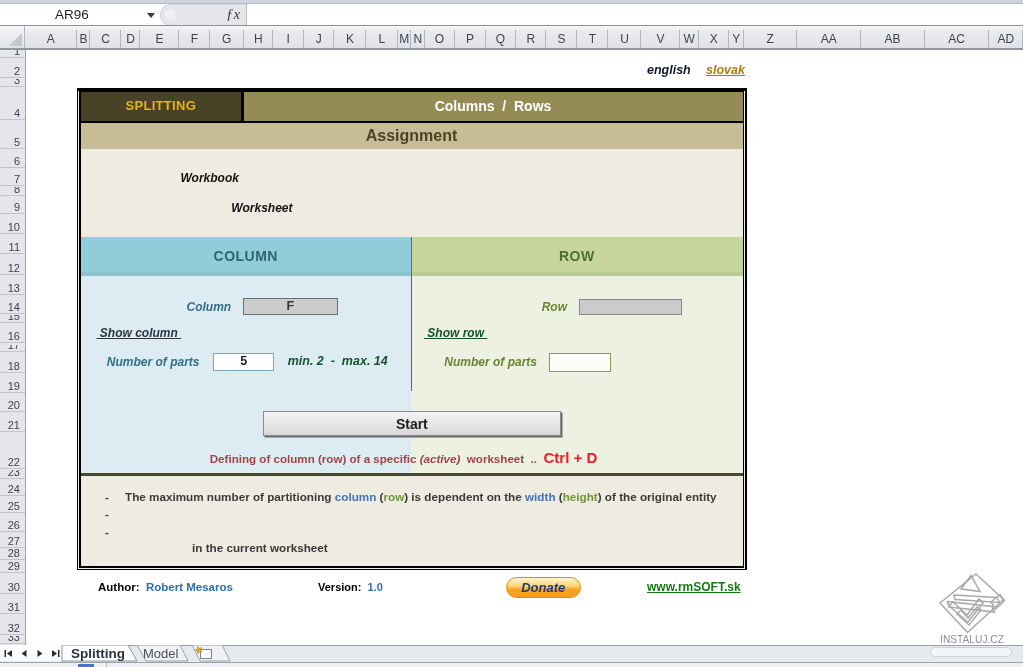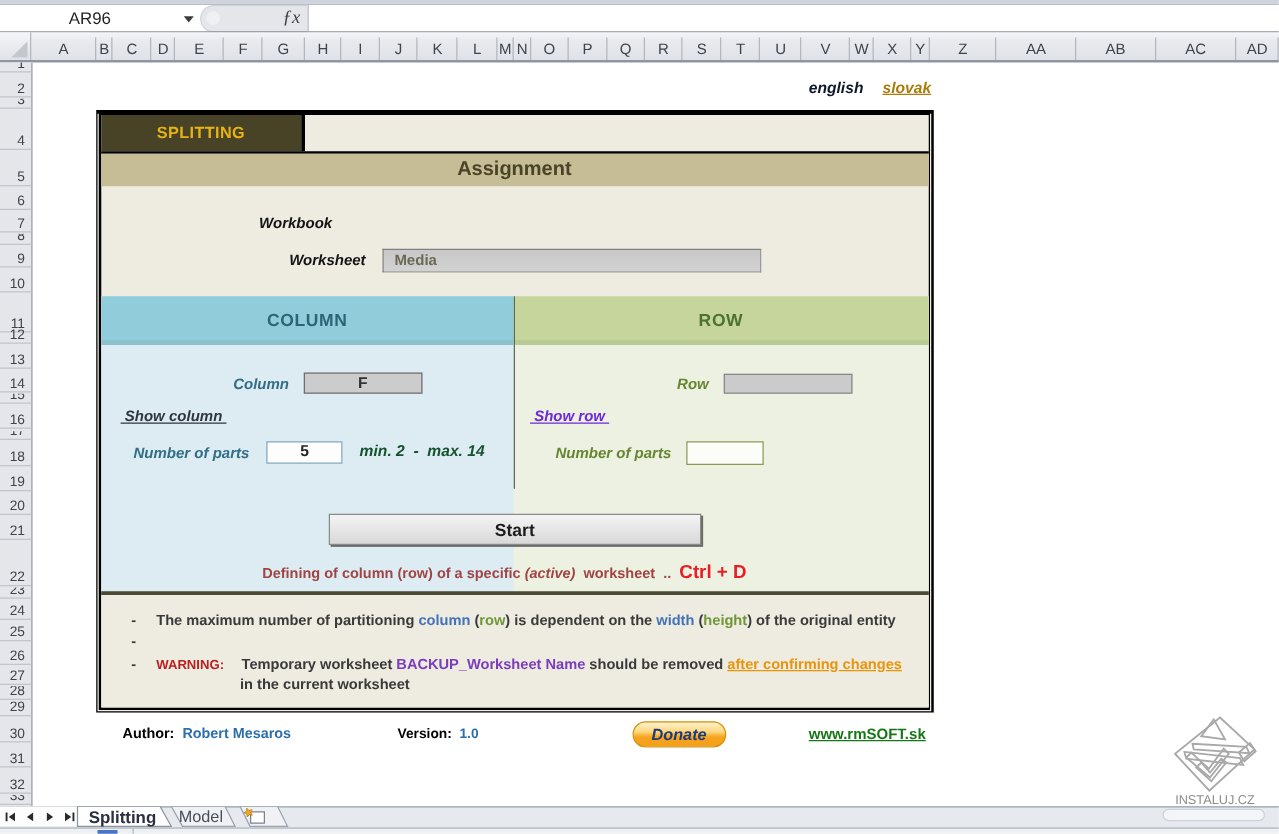--- a/index.html
+++ b/index.html
@@ -31,41 +31,41 @@
 #slovak  { left:706px; top:63px; font-size:12.5px; font-weight:bold; font-style:italic; color:#ab7b0e; text-decoration:underline; }
 
 #form { left:76.5px; top:88px; width:670px; height:482px; border:4px solid #000; background:#eeebe0; }
 .fa { position:absolute; }
 #fhleft { left:0; top:0; width:160.5px; height:28.5px; background:#484227; }
 #fhleft span { display:block; text-align:center; line-height:28.5px; font-size:13px; font-weight:bold; color:#e7b317; letter-spacing:0.3px; }
 #fhdiv { left:160.5px; top:0; width:2.5px; height:28.5px; background:#000; }
 #fhright { left:163px; top:0; width:499px; height:28.5px; background:#958c55; color:#fff; font-weight:bold; font-size:14px; text-align:center; line-height:28.5px; }
 #fblackline { left:0; top:28.5px; width:662px; height:2.5px; background:#000; }
 #assign { left:0; top:31px; width:662px; height:26px; background:#c6bd96; color:#4a4426; font-weight:bold; font-size:16px; text-align:center; line-height:26px; }
-#wblabel { left:100px; top:79px; width:112px; text-align:center; font-weight:bold; font-style:italic; font-size:12px; color:#141414; }
+#wblabel { left:100px; top:79px; width:112px; text-align:left; font-weight:bold; font-style:italic; font-size:12px; color:#141414; }
 #wslabel { left:100px; top:109px; width:112px; text-align:right; font-weight:bold; font-style:italic; font-size:12px; color:#141414; }
 .ginput { background:linear-gradient(#c8c8c8,#d2d2d2); border-top:1.5px solid #808080; border-left:1.5px solid #808080; border-right:1px solid #9a9a9a; border-bottom:1px solid #9a9a9a; font-weight:bold; font-size:12px; color:#6b6854; }
 #wbinput { left:225px; top:76.5px; width:303.5px; height:19.5px; line-height:17px; padding-left:9px; }
 #wsinput { left:225px; top:106.5px; width:303.5px; height:19.5px; line-height:17px; padding-left:9px; }
 
 #panelL { left:0; top:144.5px; width:330.5px; height:237.5px; background:#dcecf2; }
 #panelR { left:330.5px; top:144.5px; width:331.5px; height:237.5px; background:#ecf1e1; }
 #pdiv { left:330.2px; top:144.5px; width:1.5px; height:154.5px; background:#5d6b59; }
 #bandL { left:0; top:0; width:330.5px; height:39.7px; background:#91ccdb; box-shadow:inset 0 -4px 0 rgba(90,110,100,0.10); color:#2d6576; font-weight:bold; font-size:14px; text-align:center; line-height:39.7px; letter-spacing:0.5px; }
 #bandR { left:0; top:0; width:331.5px; height:39.7px; background:#c5d59b; box-shadow:inset 0 -4px 0 rgba(90,110,100,0.10); color:#4c7132; font-weight:bold; font-size:14px; text-align:center; line-height:39.7px; letter-spacing:0.5px; }
 .ilabel { position:absolute; font-weight:bold; font-style:italic; font-size:12px; white-space:nowrap; }
 #collabel { left:42.7px; top:63px; width:108px; text-align:right; color:#326e86; }
 #fbox { left:162.3px; top:61.8px; width:94.8px; height:16.6px; line-height:14px; text-align:center; background:#ccc; border:1.5px solid #6f6f6f; font-weight:bold; font-size:12.5px; color:#333; }
 #showcol { left:16px; top:89px; color:#2e3440; font-weight:bold; font-style:italic; font-size:12px; text-decoration:underline; }
 #noplabelL { left:11px; top:118px; width:108px; text-align:right; color:#326e86; }
 #fivebox { left:132.4px; top:116.6px; width:61.5px; height:18.3px; line-height:15px; text-align:center; background:#fdfdfd; border:1.5px solid #7ba7bd; font-weight:bold; font-size:12.5px; color:#222; }
 #minmax { left:207.2px; top:117.5px; color:#14532d; font-size:12.5px; }
 #rowlabel { left:48px; top:63px; width:108px; text-align:right; color:#68862f; }
 #rowbox { left:168.3px; top:62.1px; width:102.7px; height:16.5px; background:#cbcbcb; border:1px solid #888; }
-#showrow { left:13px; top:89px; color:#6d28d9; font-weight:bold; font-style:italic; font-size:12px; text-decoration:underline; }
+#showrow { left:13px; top:89px; color:#14532d; font-weight:bold; font-style:italic; font-size:12px; text-decoration:underline; }
 #noplabelR { left:18px; top:118px; width:108px; text-align:right; color:#68862f; }
 #npbox { left:137.5px; top:116.1px; width:62.9px; height:19.2px; background:#fcfcf8; border:1.5px solid #8a9a55; }
 #startbtn { left:182.2px; top:318.8px; width:298.3px; height:25.4px; background:linear-gradient(#f4f4f4,#d8d8d8); border:1px solid #8a8a8a; box-shadow:1.5px 1.5px 0 #6a6a6a; text-align:center; line-height:24px; font-weight:bold; font-size:14px; color:#1c1c1c; }
 #defline { left:-8px; top:357px; width:662px; text-align:center; font-weight:bold; font-size:11.6px; color:#a04545; white-space:nowrap; }
 #defline .red { font-size:15px; color:#ec1c24; }
 #notesline { left:0; top:381.2px; width:662px; height:2.5px; background:#4a4a33; }
 #notes { left:0; top:383.7px; width:662px; height:90.3px; background:#eeebe0; font-size:11.7px; font-weight:bold; color:#3a3a3a; }
 .note { position:absolute; left:44.5px; white-space:nowrap; }
 .ndash { position:absolute; left:24.5px; }
 .nblue { color:#4472b8; } .ngreen { color:#6f9639; } .norange { color:#e8950c; } .npurple { color:#7a3dbd; } .nred { color:#bb1f1f; font-size:10.5px; }
@@ -159,21 +159,21 @@
       </div>
 <div class="rh" style="top:137.7px;height:8.400000000000006px">
         <span>8</span>
       </div>
 <div class="rh" style="top:147.1px;height:17.900000000000006px">
         <span>9</span>
       </div>
 <div class="rh" style="top:166.0px;height:18.900000000000006px">
         <span>10</span>
       </div>
-<div class="rh" style="top:185.9px;height:31px">
+<div class="rh" style="top:185.9px;height:19.0px">
         <span>11</span>
       </div>
 <div class="rh" style="top:205.9px;height:19.49999999999997px">
         <span>12</span>
       </div>
 <div class="rh" style="top:226.39999999999998px;height:19.200000000000045px">
         <span>13</span>
       </div>
 <div class="rh" style="top:246.60000000000002px;height:18.099999999999966px">
         <span>14</span>
@@ -237,25 +237,25 @@
       </div>
   </div>
   <div class="abs" id="english">english</div>
   <div class="abs" id="slovak">slovak</div>
 
   <div class="abs" id="form">
     <div class="fa" id="fhleft">
         <span>SPLITTING</span>
       </div>
     <div class="fa" id="fhdiv"></div>
+    <div class="fa" id="fhright">Columns&nbsp;&nbsp;/&nbsp;&nbsp;Rows</div>
     <div class="fa" id="fblackline"></div>
     <div class="fa" id="assign">Assignment</div>
     <div class="fa" id="wblabel">Workbook</div>
     <div class="fa" id="wslabel">Worksheet</div>
-    <div class="fa ginput" id="wsinput">Media</div>
     <div class="fa" id="panelL">
       <div class="fa" id="bandL">COLUMN</div>
       <div class="ilabel" id="collabel">Column</div>
       <div class="fa" id="fbox">F</div>
       <div class="fa" id="showcol">&nbsp;Show column&nbsp;</div>
       <div class="ilabel" id="noplabelL">Number of parts</div>
       <div class="fa" id="fivebox">5</div>
       <div class="ilabel" id="minmax">min. 2&nbsp;&nbsp;-&nbsp;&nbsp;max. 14</div>
     </div>
     <div class="fa" id="panelR">
@@ -268,21 +268,20 @@
     </div>
     <div class="fa" id="pdiv"></div>
     <div class="fa" id="defline">Defining of column (row) of a specific <i>(active)</i>&nbsp; worksheet&nbsp; ..&nbsp; <span class="red">Ctrl + D</span></div>
     <div class="fa" id="startbtn">Start</div>
     <div class="fa" id="notesline"></div>
     <div class="fa" id="notes">
       <div class="ndash" style="top:14.6px">-</div>
       <div class="note" style="top:14.6px">The maximum number of partitioning <span class="nblue">column</span> (<span class="ngreen">row</span>) is dependent on the <span class="nblue">width</span> (<span class="ngreen">height</span>) of the original entity</div>
       <div class="ndash" style="top:31.5px">-</div>
       <div class="ndash" style="top:49.1px">-</div>
-      <div class="note" style="top:49.1px"><span class="nred">WARNING:</span><span style="margin-left:14px">Temporary worksheet <span class="npurple">BACKUP_Worksheet Name</span> should be removed <span class="norange" style="text-decoration:underline">after confirming changes</span></span></div>
       <div class="note" style="top:65.6px;left:111.5px">in the current worksheet</div>
     </div>
   </div>
 
   <div class="abs" id="bdlgap"></div>
   <div class="abs" id="bdrgap"></div>
   <div class="abs" id="bdbgap"></div>
   <div class="abs" id="author">Author:&nbsp; <b>Robert Mesaros</b></div>
   <div class="abs" id="version">Version:&nbsp; <b>1.0</b></div>
   <div class="abs" id="donate">Donate</div>

